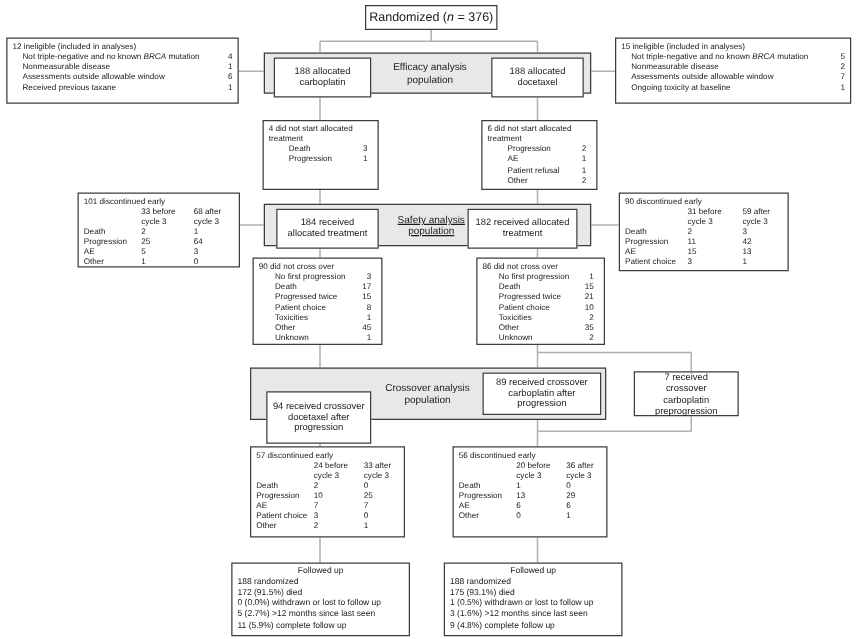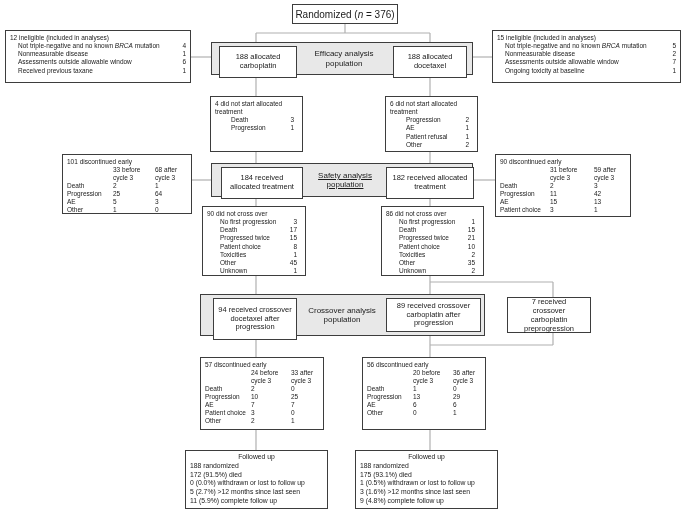--- a/index.html
+++ b/index.html
@@ -199,21 +199,21 @@
     <div class="trow g3b">
         <span>Patient choice</span>
         <span>3</span>
         <span>1</span>
       </div>
   </div>
 
   <div class="bx outer" style="left:211px;top:163px;width:262px;height:34px;">
     <div class="inner" style="left:9px;top:3px;width:82px;height:26px;">184 received allocated treatment</div>
     <div class="poplabel" style="left:95px;width:76px;text-decoration:underline;">Safety analysis population</div>
-    <div class="inner" style="left:174px;top:3px;width:88px;height:26px;">182 received allocated treatment</div>
+    <div class="inner" style="left:162px;top:3px;width:88px;height:26px;">182 received allocated treatment</div>
   </div>
 
   <div class="bx small" style="left:202px;top:206px;width:104px;height:70px;">
     <div class="title">90 did not cross over</div>
     <div class="nrow" style="padding-left:13px;">
         <span class="lbl">No first progression</span>
         <span class="val">3</span>
       </div>
     <div class="nrow" style="padding-left:13px;">
         <span class="lbl">Death</span>
@@ -267,21 +267,21 @@
         <span class="lbl">Other</span>
         <span class="val">35</span>
       </div>
     <div class="nrow" style="padding-left:13px;">
         <span class="lbl">Unknown</span>
         <span class="val">2</span>
       </div>
   </div>
 
   <div class="bx outer" style="left:200px;top:294px;width:285px;height:42px;">
-    <div class="inner" style="left:12px;top:3px;width:84px;height:42px;">94 received crossover docetaxel after progression</div>
+    <div class="inner" style="left:12px;top:18px;width:84px;height:42px;">94 received crossover docetaxel after progression</div>
     <div class="poplabel" style="left:100px;width:82px;">Crossover analysis population</div>
     <div class="inner" style="left:185px;top:3px;width:95px;height:34px;">89 received crossover carboplatin after progression</div>
   </div>
 
   <div class="bx centerbox" style="left:507px;top:297px;width:84px;height:36px;">7 received crossover carboplatin preprogression</div>
 
   <div class="bx small tbl" style="left:200px;top:357px;width:124px;height:73px;">
     <div class="title">57 discontinued early</div>
     <div class="trow g3c thead">
         <span></span>

